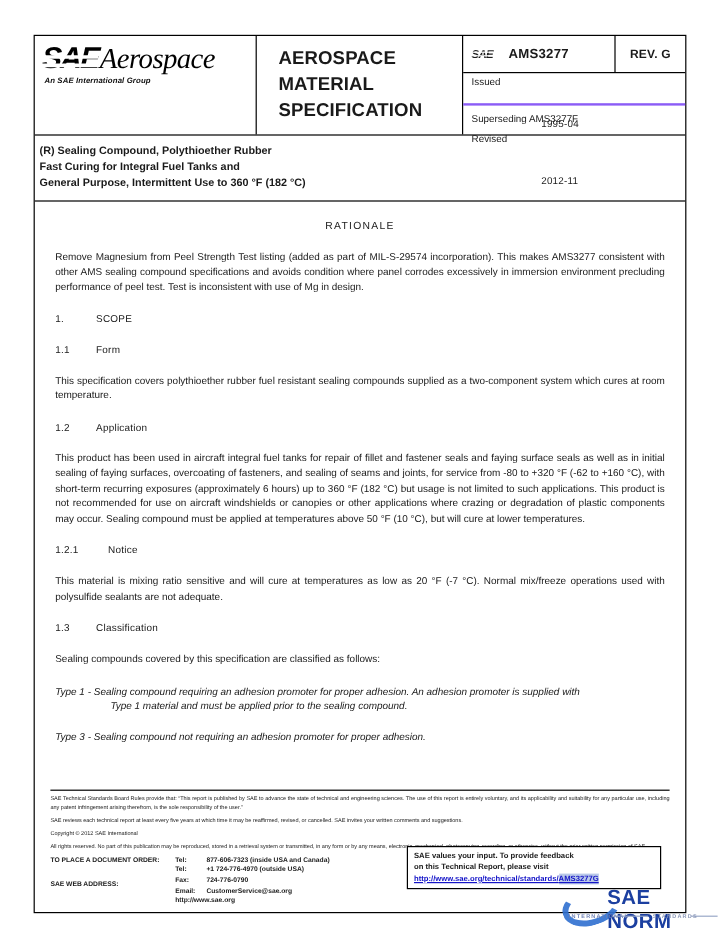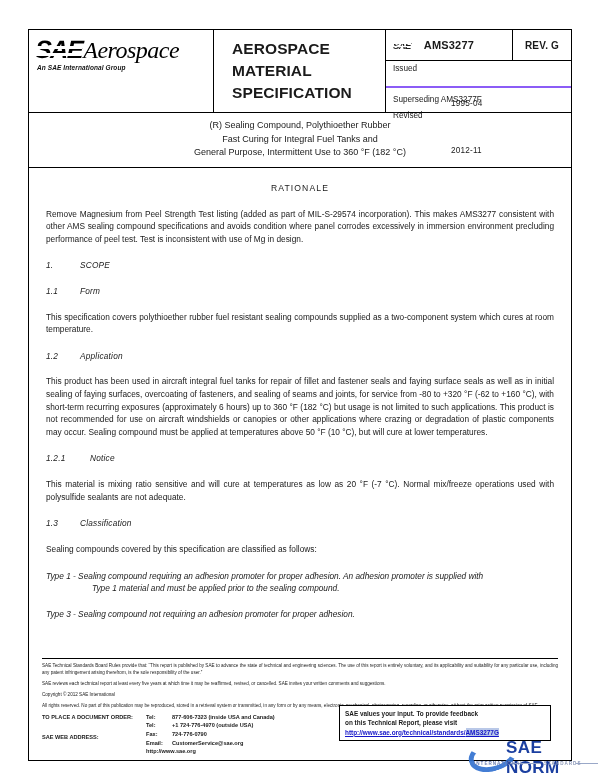--- a/index.html
+++ b/index.html
@@ -175,24 +175,24 @@
   .date-val { letter-spacing: 0.2px; margin-top: 35px; }
   .mr-supersede {
     flex: 1;
     padding: 7px 0 0 7px;
     font-size: 8.2px;
   }
 
   
   .subject {
     border-bottom: 1px solid #000;
-    text-align: center;
     padding: 6px 4px 7px;
     font-size: 9px;
     line-height: 1.5;
+    font-weight: bold;
   }
 
   
   .body-area {
     padding: 14px 17px 0 17px;
     font-size: 8.3px;
     line-height: 1.52;
   }
   .rationale-head {
     text-align: center;
@@ -201,21 +201,20 @@
     margin-bottom: 13px;
   }
   p.para {
     margin: 12px 0 14px 0;
     text-align: justify;
     text-justify: inter-word;
   }
   .sec-head {
     margin: 0 0 13px 0;
     letter-spacing: 0.2px;
-    font-style: italic;
   }
   .sec-head .num {
     display: inline-block;
     min-width: 34px;
   }
   .sec-head .num.wide {
     min-width: 44px;
   }
   .type-para {
     margin: 0 0 13px 0;

